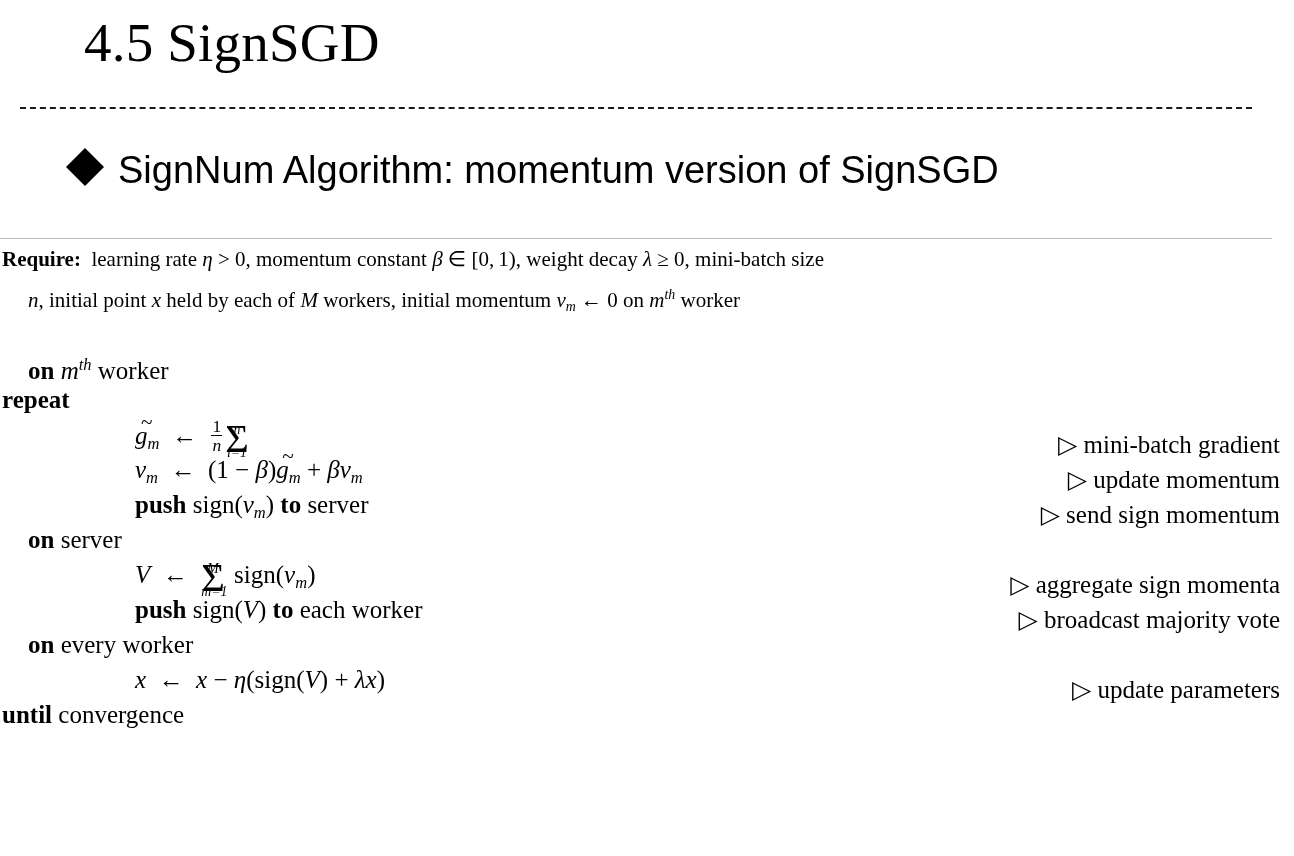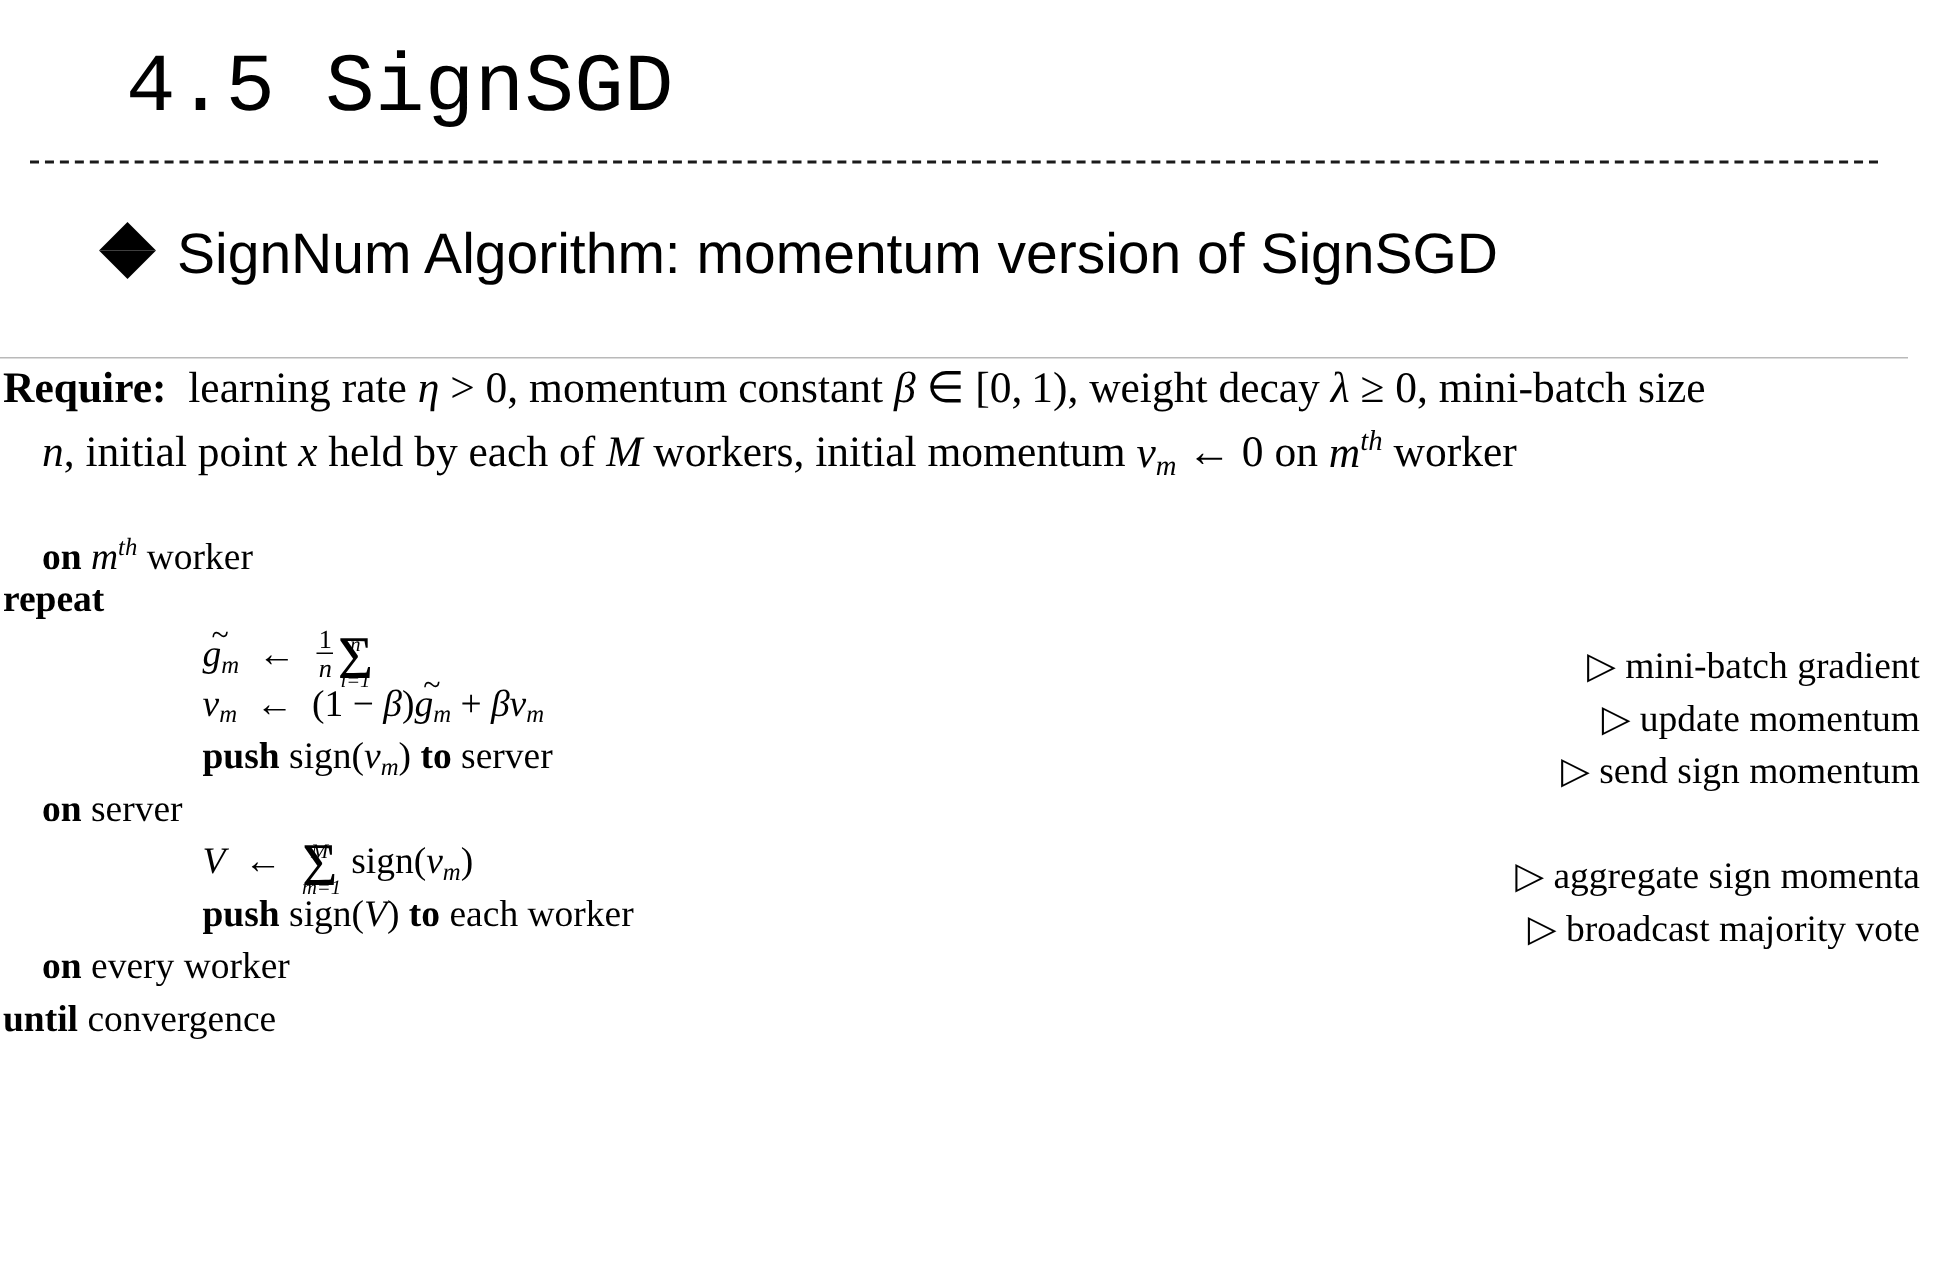--- a/index.html
+++ b/index.html
@@ -13,22 +13,22 @@
     position: relative;
     overflow: hidden;
     font-family: "Liberation Sans", sans-serif;
     color: #000000;
   }
 
   
   #slide-title {
     position: absolute;
     left: 84px;
-    top: 24px;
-    font-family: Liberation Mono, monospace;
+    top: 8px;
+    font-family: Liberation Serif, serif;
     font-size: 55px;
     font-weight: 300;
     letter-spacing: 0.2px;
     line-height: 70px;
     color: #000000;
     white-space: nowrap;
   }
 
   
   #title-rule {
@@ -124,21 +124,21 @@
   .ind1 { left: 28px; }
   .ind3 { left: 135px; }
 
   
   #require-block {
     position: absolute;
     left: 2px;
     top: 0px;
     width: 1285px;
     font-family: "Liberation Serif", serif;
-    font-size: 29px;
+    font-size: 21px;
     line-height: 35px;
   }
   #require-block .req-l2 { padding-left: 26px; }
 
   
   .frac {
     display: inline-block;
     vertical-align: -0.42em;
     text-align: center;
     font-size: 0.70em;
@@ -239,19 +239,23 @@
 
     <div class="algo-line">
       <span class="code ind3"><span class="kw">push</span> <span class="up">sign(</span><span class="mi">V</span><span class="up">)</span> <span class="kw">to</span> each worker</span>
       <span class="cmt">▷ broadcast majority vote</span>
     </div>
 
     <div class="algo-line">
       <span class="code ind1"><span class="kw">on</span> every worker</span>
     </div>
 
+    <div class="algo-line">
+      <span class="code ind3"><span class="mi">x</span> &nbsp;←&nbsp; <span class="mi">x</span> − <span class="mi">η</span><span class="up">(sign(</span><span class="mi">V</span><span class="up">) + </span><span class="mi">λx</span><span class="up">)</span></span>
+      <span class="cmt">▷ update parameters</span>
+    </div>
 
     <div class="algo-line">
       <span class="code ind0"><span class="kw">until</span> <span>convergence</span></span>
     </div>
 
   </div>
 </div>
 
 </body></html>

